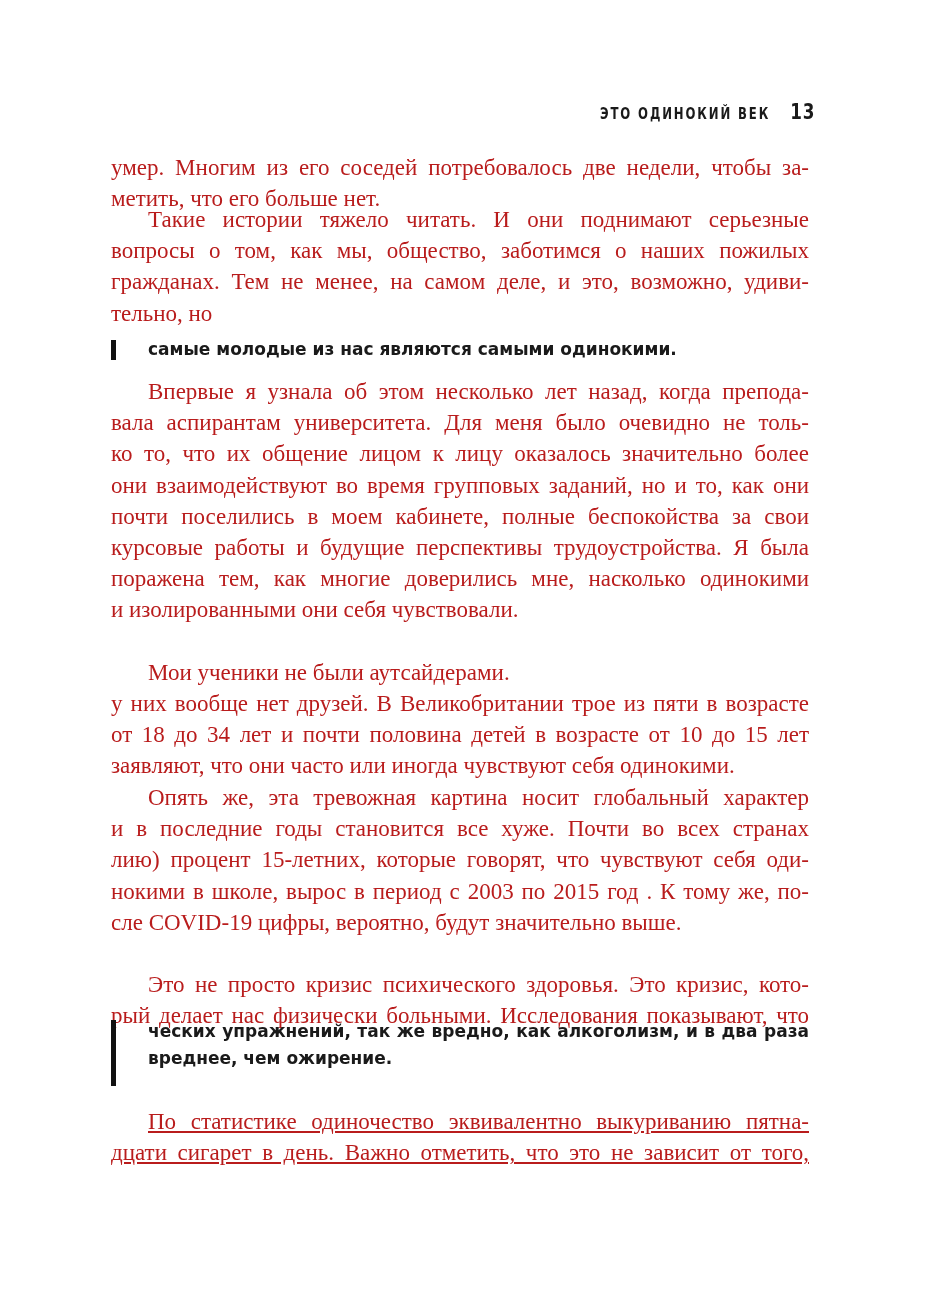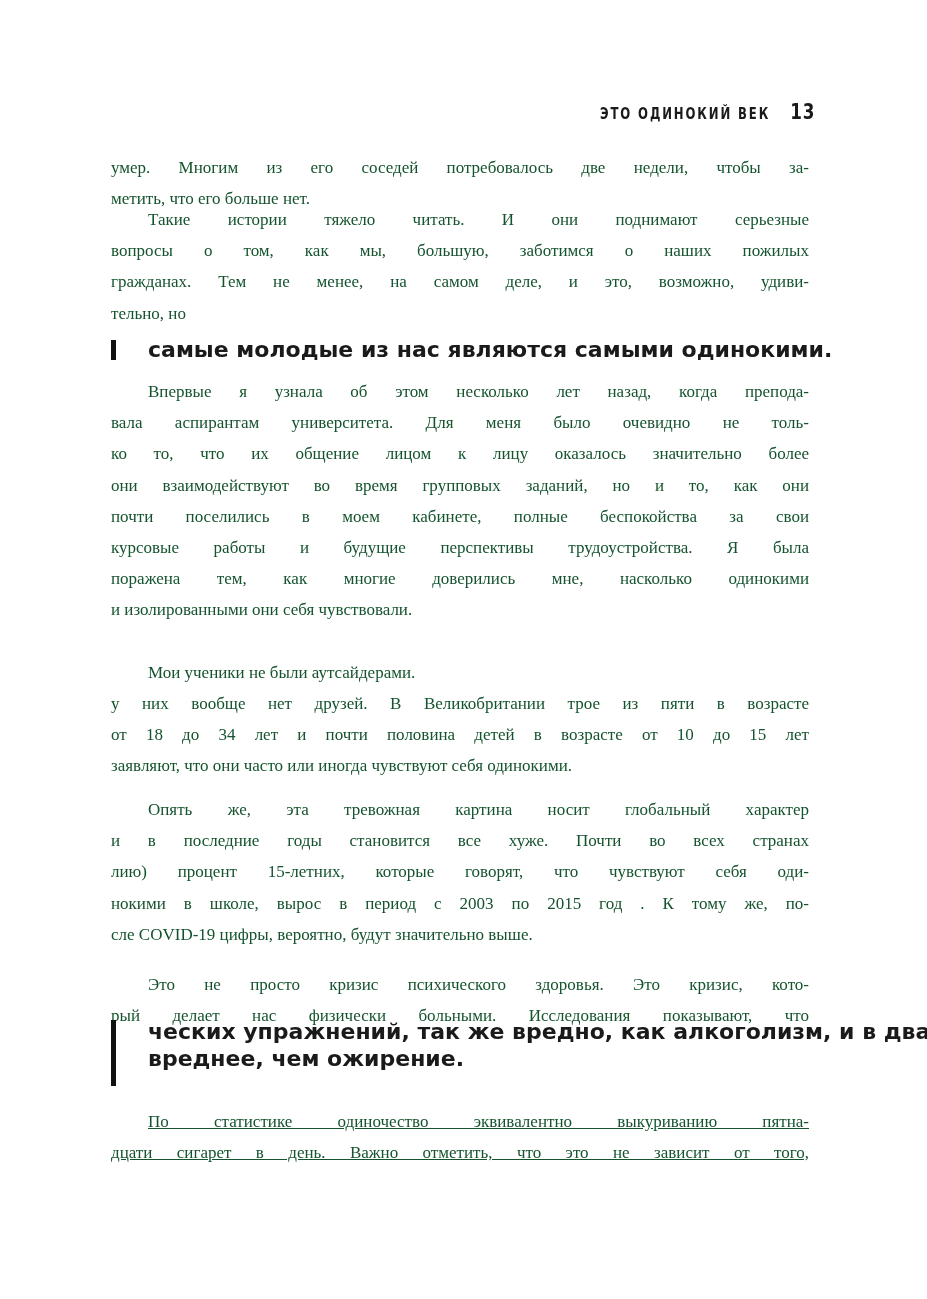--- a/index.html
+++ b/index.html
@@ -38,45 +38,45 @@
       letter-spacing: 1px;
       transform: scaleX(0.8);
       transform-origin: right center;
       display: inline-block;
     }
     .text-block {
       position: absolute;
       left: 111px;
       width: 698px;
       font-family: "Liberation Serif", serif;
-      font-size: 17px;
+      font-size: 23px;
       line-height: 31.2px;
       text-align: justify;
-      color: #14532d;
+      color: #b91c1c;
     }
     .text-block p {
       margin: 0;
       text-indent: 0;
     }
     .line {
       display: block;
       text-align: justify;
       text-align-last: justify;
       white-space: nowrap;
       overflow: visible;
     }
     .line.last {
       text-align-last: left;
     }
     .pull-quote {
       position: absolute;
       left: 111px;
       width: 698px;
       font-family: "DejaVu Sans", sans-serif;
-      font-size: 22px;
+      font-size: 17px;
       font-weight: bold;
       color: #1a1a1a;
     }
     .pull-quote .bar {
       position: absolute;
       left: 0;
       width: 5px;
       background: #111111;
     }
     .pull-quote .quote-text {
@@ -105,21 +105,21 @@
 <div class="text-block" style="top:152px;">
   <p>
     <span class="line">умер. Многим из его соседей потребовалось две недели, чтобы за-</span>
     <span class="line last">метить, что его больше нет.</span>
   </p>
 </div>
 
 <div class="text-block" style="top:204px;">
   <p>
     <span class="line" style="padding-left:37px;">Такие истории тяжело читать. И они поднимают серьезные</span>
-    <span class="line">вопросы о том, как мы, большую, заботимся о наших пожилых</span>
+    <span class="line">вопросы о том, как мы, общество, заботимся о наших пожилых</span>
     <span class="line">гражданах. Тем не менее, на самом деле, и это, возможно, удиви-</span>
     <span class="line last">тельно, но</span>
   </p>
 </div>
 
 <div class="pull-quote" style="top:336px;">
   <div class="bar" style="top:4px; height:20px;"></div>
   <div class="quote-text">
     <span class="pq-line last">самые молодые из нас являются самыми одинокими.</span>
   </div>
@@ -147,21 +147,21 @@
 <div class="text-block" style="top:688px;">
   <p>
     <span class="line">у них вообще нет друзей. В Великобритании трое из пяти в возрасте</span>
     <span class="line">от 18 до 34 лет и почти половина детей в возрасте от 10 до 15 лет</span>
     <span class="line last">заявляют, что они часто или иногда чувствуют себя одинокими.</span>
   </p>
 </div>
 
 <div class="text-block" style="top:782px;">
   <p>
-    <span class="line" style="padding-left:37px;margin-top:12px;">Опять же, эта тревожная картина носит глобальный характер</span>
+    <span class="line" style="padding-left:37px;">Опять же, эта тревожная картина носит глобальный характер</span>
     <span class="line">и в последние годы становится все хуже. Почти во всех странах</span>
     <span class="line">лию) процент 15-летних, которые говорят, что чувствуют себя оди-</span>
     <span class="line">нокими в школе, вырос в период с 2003 по 2015 год . К тому же, по-</span>
     <span class="line last">сле COVID-19 цифры, вероятно, будут значительно выше.</span>
   </p>
 </div>
 
 <div class="text-block" style="top:969px;">
   <p>
     <span class="line" style="padding-left:37px;">Это не просто кризис психического здоровья. Это кризис, кото-</span>

